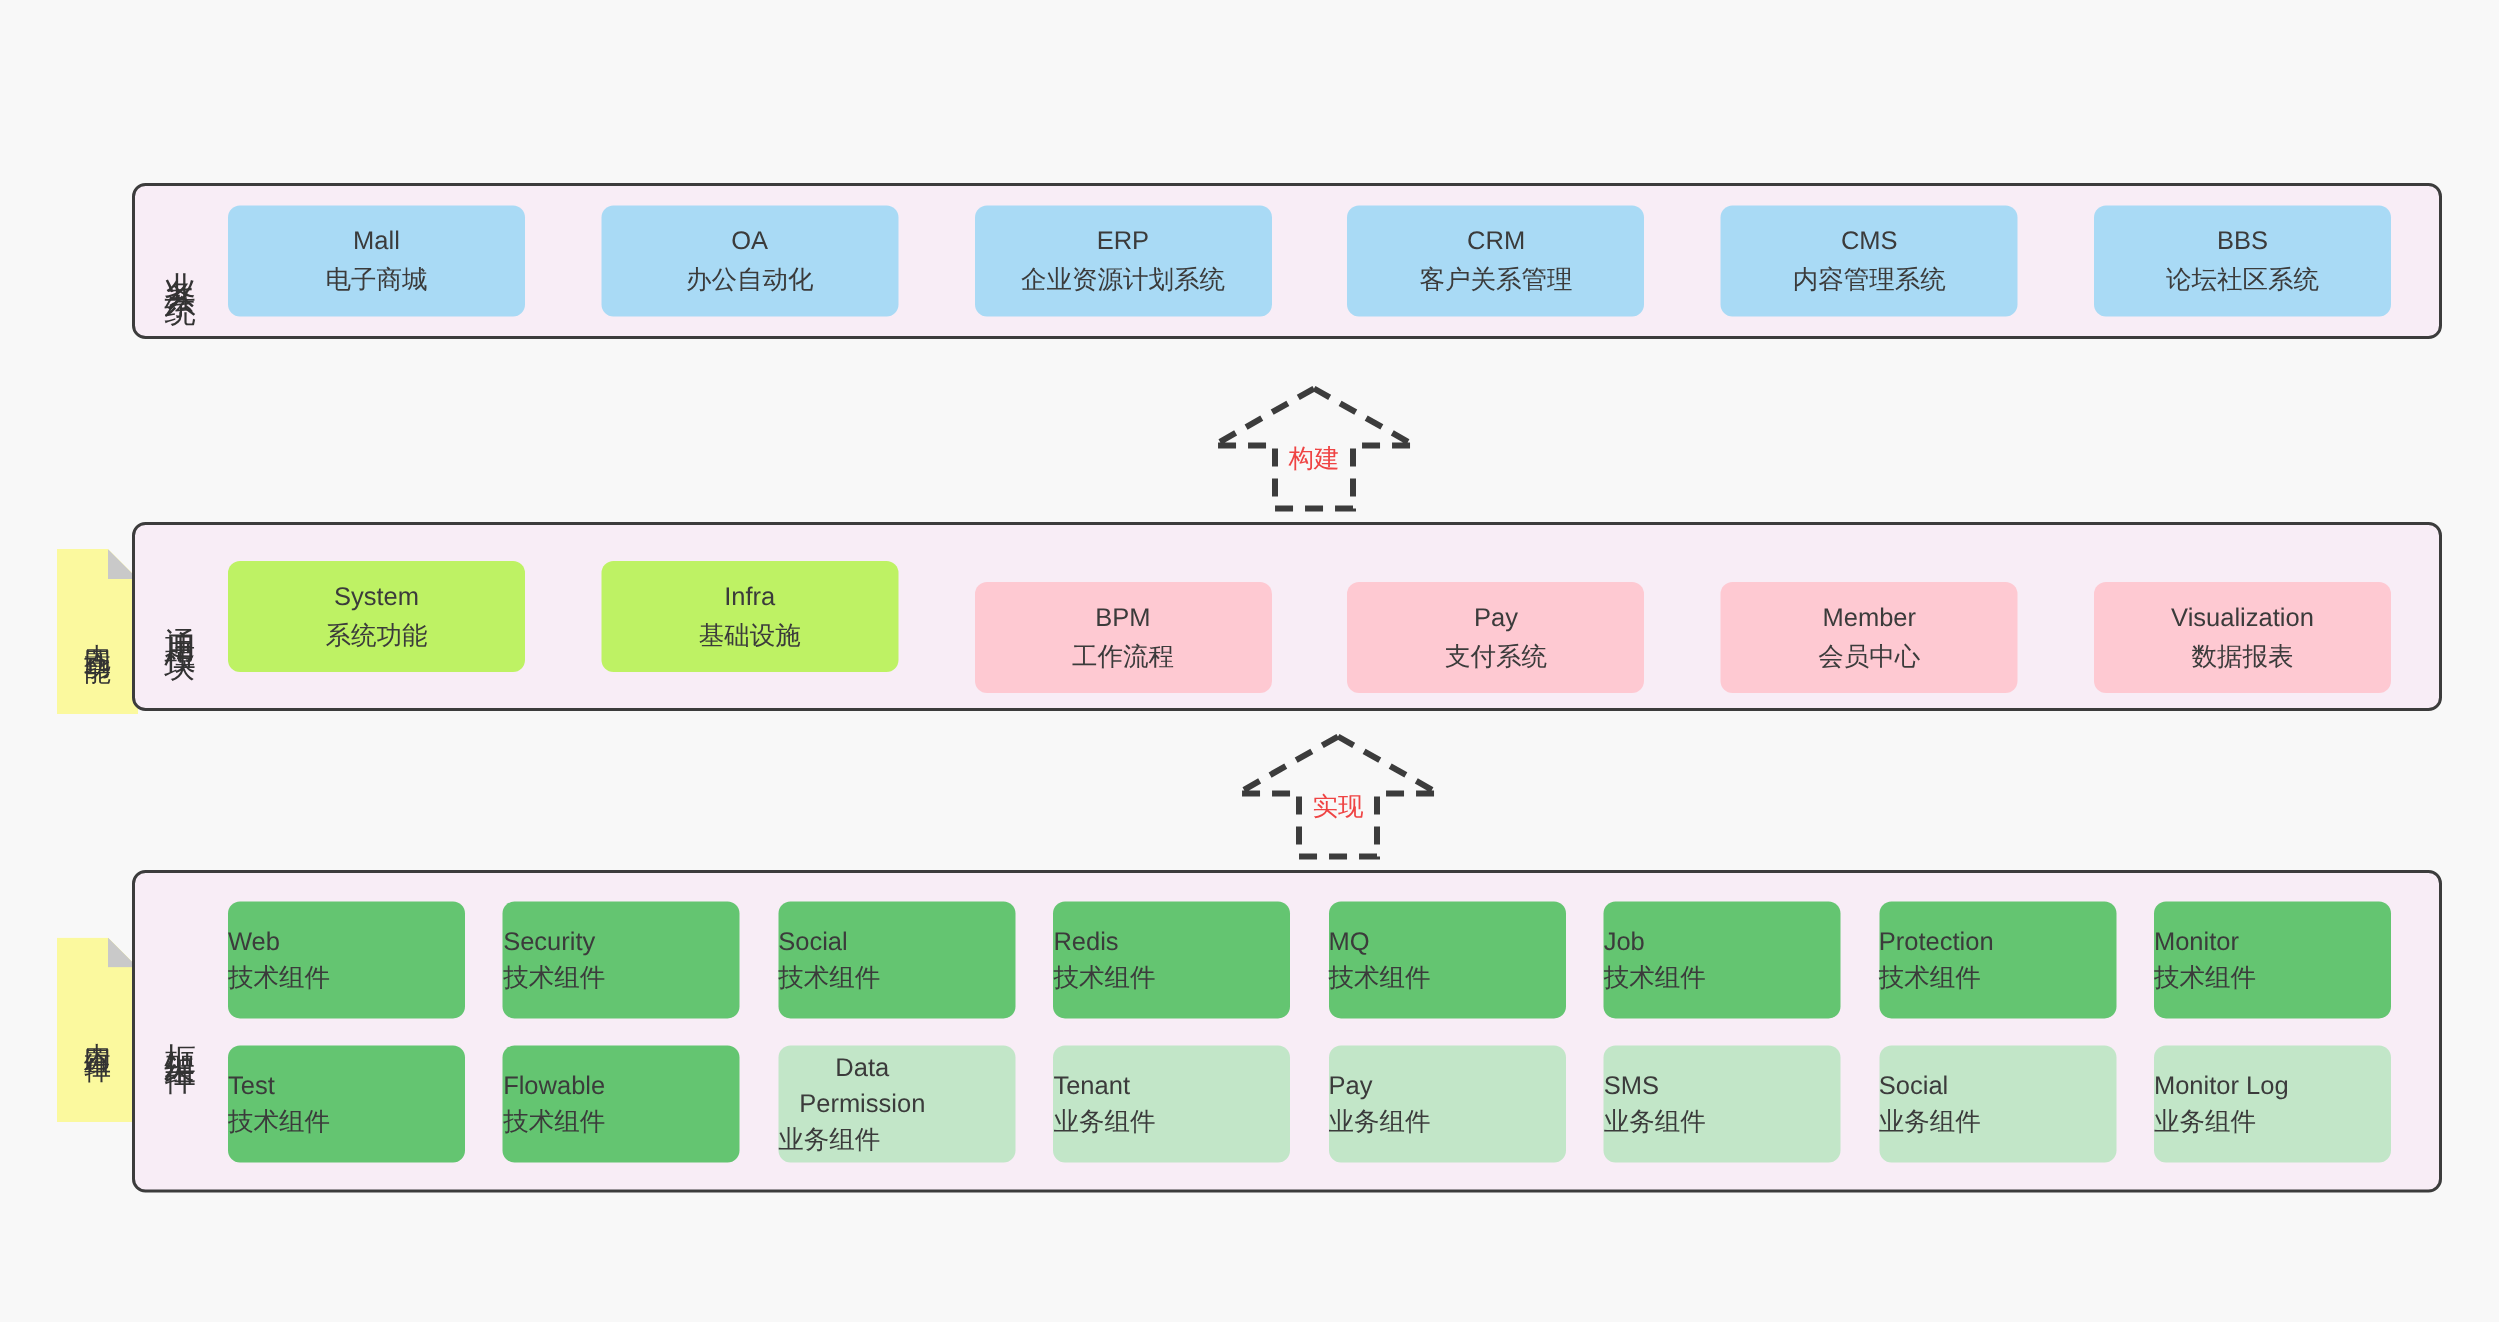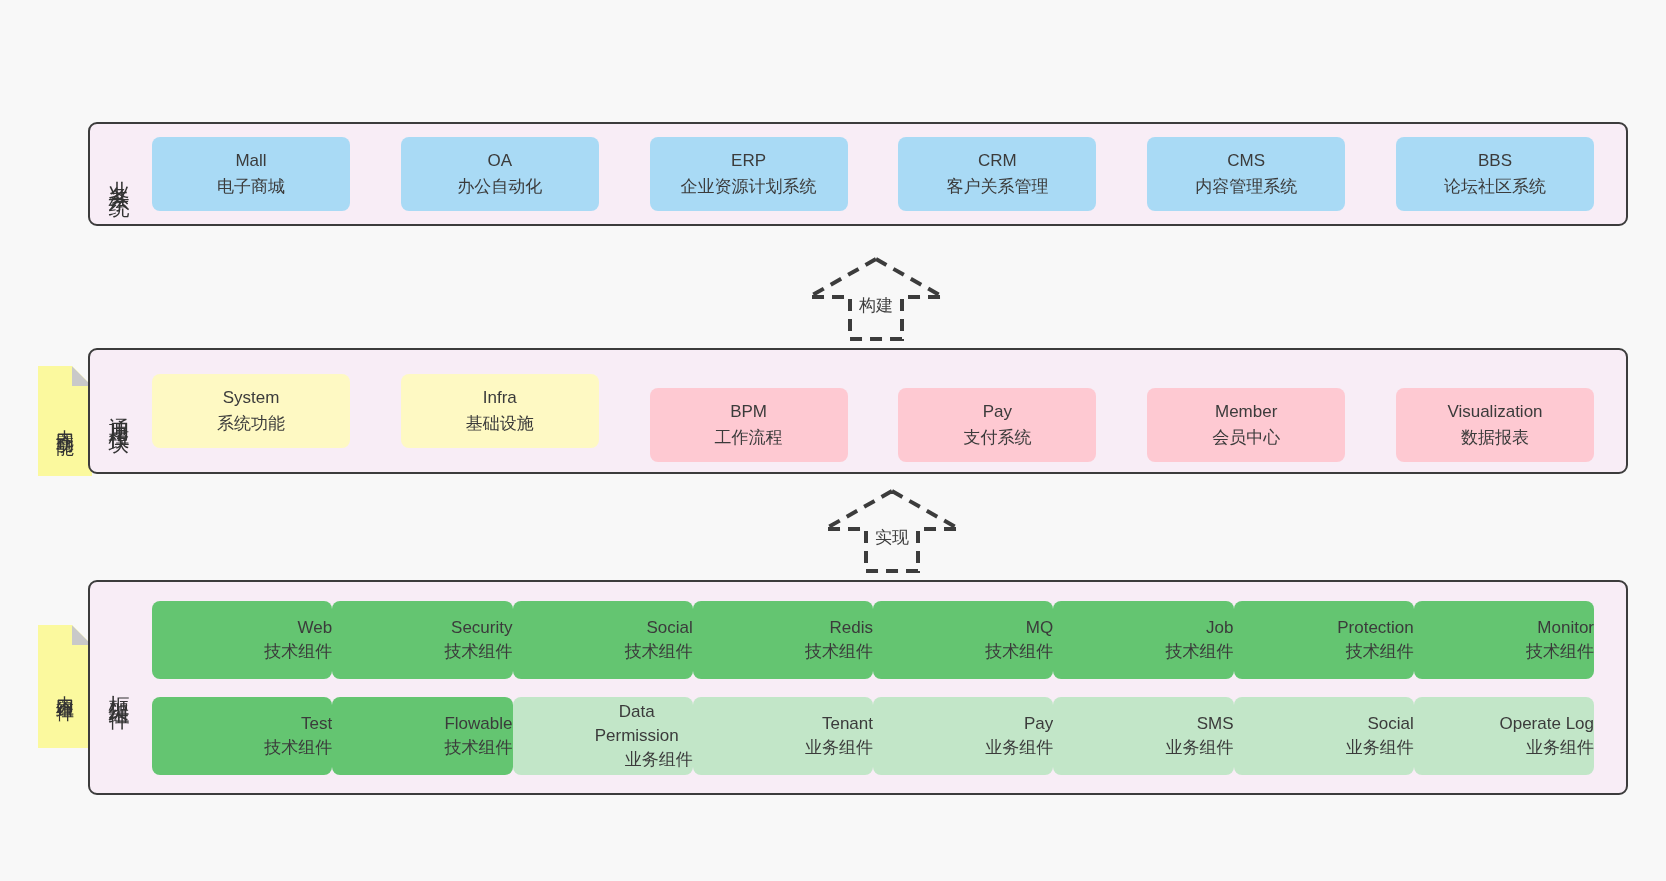--- a/index.html
+++ b/index.html
@@ -25,33 +25,33 @@
   .boxes{
     position:absolute;left:62px;right:32px;top:0;bottom:0;
     display:flex;align-items:center;justify-content:space-between;
   }
   .box{
     width:198px;height:74px;border-radius:8px;
     display:flex;flex-direction:column;align-items:center;justify-content:center;
     font-size:17px;line-height:1.55;text-align:center;
   }
   .blue{background:#a9daf5;}
-  .red{background:#fef9c3;}
+  .red{background:#bef264;}
   .pink{background:#fec9d2;margin-top:28px;}
   .green-dark{background:#64c571;}
   .green-light{background:#c2e6c8;}
   .grid{
     position:absolute;left:62px;right:32px;top:19px;bottom:18px;
     display:flex;flex-direction:column;justify-content:space-between;
   }
   .grid-row{display:flex;justify-content:space-between;}
   .box-sm{
     width:158px;height:78px;border-radius:8px;
-    display:flex;flex-direction:column;align-items:flex-end;justify-content:center;
-    font-size:17px;line-height:1.4;text-align:center;padding-left:25px;
+    display:flex;flex-direction:column;align-items:flex-start;justify-content:center;
+    font-size:17px;line-height:1.4;text-align:center;
   }
   .box-sm .en{display:block;max-width:112px;}
   .sticky{
     position:absolute;left:38px;width:54px;background:#fbf99e;z-index:1;
     display:flex;align-items:center;justify-content:center;
     clip-path:polygon(0 0, calc(100% - 20px) 0, 100% 20px, 100% 100%, 0 100%);
   }
   #sticky-modules{top:366px;height:110px;}
   #sticky-framework{top:625px;height:123px;}
   .sticky .fold{
@@ -62,21 +62,21 @@
   .sticky .stext{
     writing-mode:vertical-rl;text-orientation:upright;
     font-size:18px;letter-spacing:3px;color:#333;
   }
   .arrow{position:absolute;width:140px;height:86px;z-index:1;}
   #arrow-build{left:806px;top:256px;}
   #arrow-implement{left:822px;top:488px;}
   .arrow svg{display:block;}
   .arrow .alabel{
     position:absolute;left:50%;top:38px;transform:translateX(-50%);
-    background:#f8f8f8;padding:0 4px;font-size:17px;color:#404040;white-space:nowrap;
+    background:#f8f8f8;padding:0 4px;font-size:17px;color:#ef4444;white-space:nowrap;
   }
 </style>
 </head>
 <body>
 
 <div class="panel" id="panel-business">
   <div class="vlabel">业务系统</div>
   <div class="boxes">
     <div class="box blue">
       <span>Mall</span>
@@ -219,18 +219,18 @@
       </div>
       <div class="box-sm green-light">
         <span class="en">SMS</span>
         <span>业务组件</span>
       </div>
       <div class="box-sm green-light">
         <span class="en">Social</span>
         <span>业务组件</span>
       </div>
       <div class="box-sm green-light">
-        <span class="en">Operate Log</span>
+        <span class="en">Monitor Log</span>
         <span>业务组件</span>
       </div>
     </div>
   </div>
 </div>
 
 </body></html>

